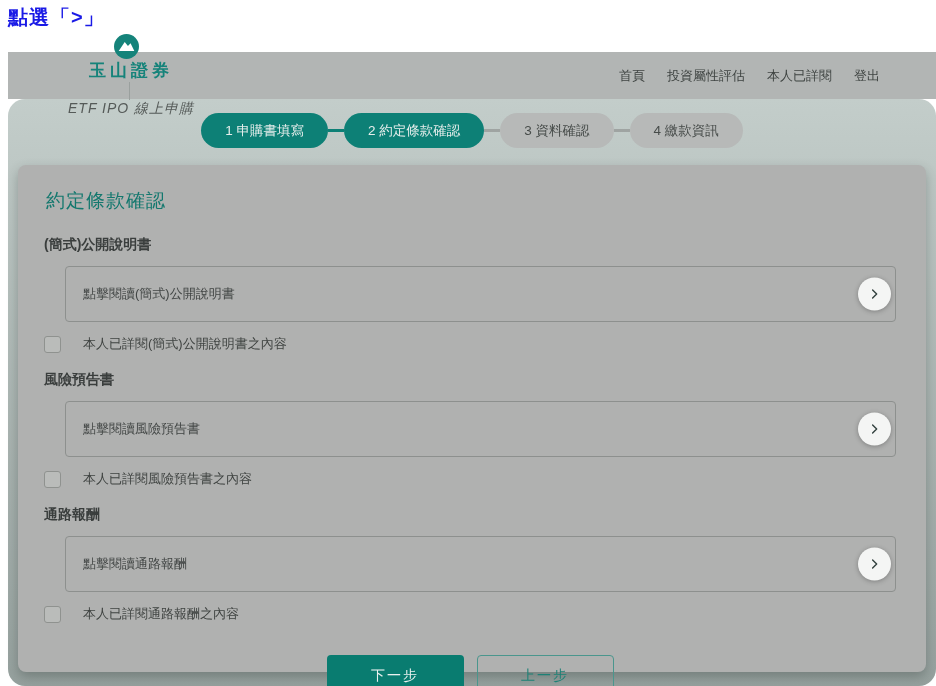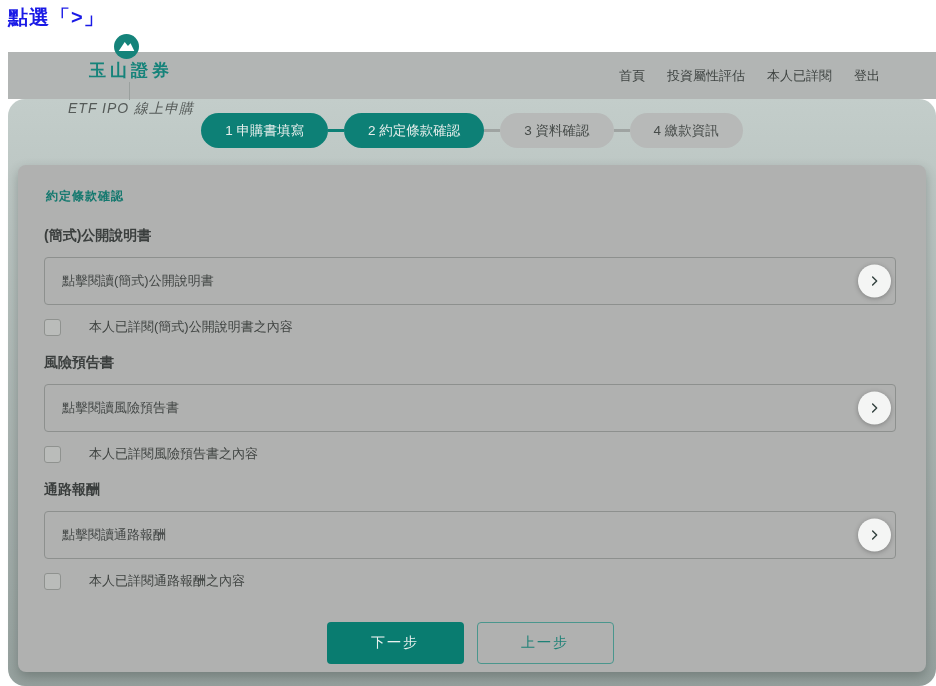--- a/index.html
+++ b/index.html
@@ -85,63 +85,64 @@
   
   .card {
     margin: 17px 10px 0 10px;
     height: 507px;
     background: #b0b1b0;
     border-radius: 8px;
     box-shadow: 0 5px 12px rgba(35, 45, 43, 0.3);
     padding: 23px 30px 0 26px;
   }
   .card-title {
-    font-size: 12px;
-    font-weight: bold;
+    font-size: 19px;
+    font-weight: normal;
     color: #13786e;
     letter-spacing: 1px;
     margin-left: 2px;
   }
   .section-label {
     margin-top: 22px;
     font-size: 14px;
     font-weight: bold;
     color: #3a3e3d;
   }
   .section-label.later { margin-top: 18px; }
   .read-row {
     position: relative;
     margin-top: 12px;
-    height: 48px;
+    height: 56px;
     border: 1px solid #8d908e;
     border-radius: 4px;
     display: flex;
     align-items: center;
     padding-left: 17px;
     cursor: pointer;
+    margin-left: 21px;
   }
   .read-text { font-size: 13px; color: #424645; }
   .chev-btn {
     position: absolute;
     right: 4px; top: 50%;
     transform: translateY(-50%);
     width: 33px; height: 33px;
     border-radius: 50%;
     background: #f4f5f4;
     box-shadow: 0 1px 5px rgba(0,0,0,0.28);
     display: flex;
     align-items: center;
     justify-content: center;
     cursor: pointer;
   }
   .cb-row {
     margin-top: 13px;
     display: flex;
     align-items: center;
-    gap: 28px;
+    gap: 22px;
   }
   .cb {
     width: 17px; height: 17px;
     border: 1px solid #8f928f;
     border-radius: 3px;
     background: #babcba;
     cursor: pointer;
     flex: 0 0 auto;
   }
   .cb-label { font-size: 13px; color: #3f4341; }

